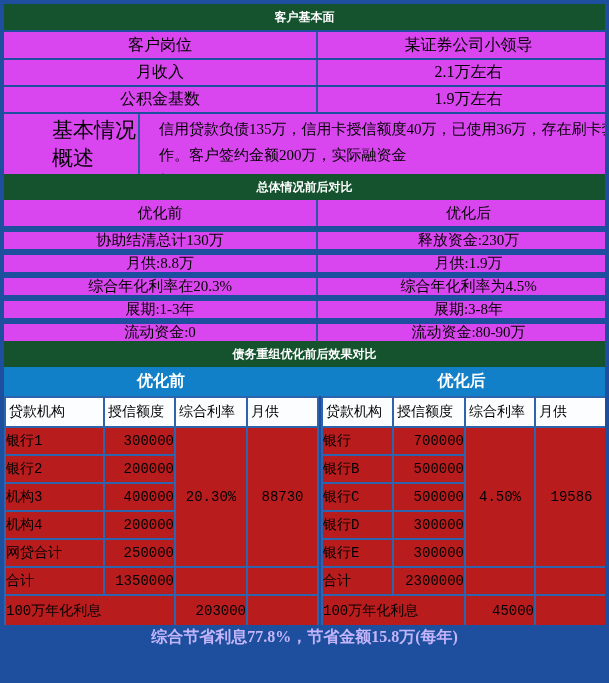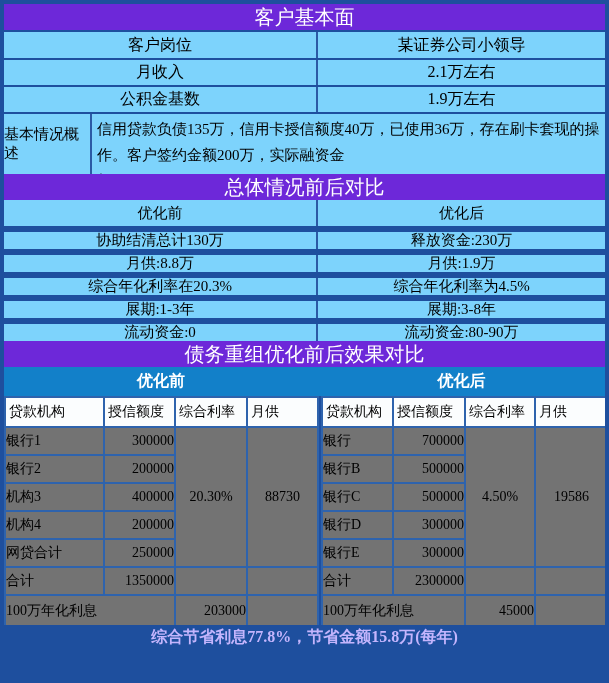--- a/index.html
+++ b/index.html
@@ -2,35 +2,35 @@
 <html><head>
 <meta charset="utf-8">
 <style>
   html,body{margin:0;padding:0;background:#fff;}
   .sheet{
     position:relative;width:609px;height:683px;box-sizing:border-box;
     background:#1e4f9e;padding:4px 4px 0 4px;overflow:hidden;
     font-family:"Liberation Serif","DejaVu Serif",serif;color:#000;
   }
   .band{height:26px;display:flex;align-items:center;justify-content:center;
-    color:#fff;font-weight:normal;font-size:20px;background:#6d28d9;}
-  .trow{display:flex;background:#7dd3fc;}
+    color:#fff;font-weight:bold;font-size:12px;background:#14532d;}
+  .trow{display:flex;background:#d946ef;gap:14px;}
   .trow .lc{width:312px;border-right:2px solid #2b5aa5;display:flex;align-items:center;justify-content:center;}
   .trow .rc{flex:1;display:flex;align-items:center;justify-content:center;border-radius:6px;}
   .h26{height:26px}.h25{height:25px}.h23{height:17px}
   .g2{margin-top:2px}.g6{margin-top:6px}
   .fs16{font-size:16px}.fs15{font-size:15px}
   .ovr{height:60px;}
-  .ovr .lcs{width:86px;border-right:2px solid #2b5aa5;display:flex;align-items:center;justify-content:center;font-size:15px;}
+  .ovr .lcs{width:86px;border-right:2px solid #2b5aa5;display:flex;align-items:center;justify-content:center;font-size:21px;margin-left:48px;}
   .ovr .txt{flex:1;font-size:15px;line-height:26px;padding:2px 0 0 5px;white-space:pre;overflow:hidden;}
   .bband{height:29px;background:#1280c9;display:flex;color:#fff;font-weight:bold;font-size:16px;}
   .bband .bl{width:314px;display:flex;align-items:center;justify-content:center;}
   .bband .br{flex:1;display:flex;align-items:center;justify-content:center;}
   .itables{display:flex;background:#1e4f9e;height:229px;overflow:hidden;}
-  table.loan{border-collapse:collapse;table-layout:fixed;background:#737373;font-size:14px;}
+  table.loan{border-collapse:collapse;table-layout:fixed;background:#b91c1c;font-size:14px;font-family:Liberation Mono, monospace;}
   table.lt{width:313px;margin-right:2px;}
   table.rt{width:286px;}
   table.loan td{border:2px solid #2e63ad;padding:0;overflow:hidden;white-space:nowrap;}
   tr.hdr td{height:28px;padding-left:3px;background:#fbfdfe;}
   tr.data td{height:26px;}
   tr.int td{height:29px;}
   td.name{padding-left:4px;text-align:left;}
   td.num{text-align:right;padding-right:4px;}
   td.mid{text-align:center;}
   .footer{height:24px;display:flex;align-items:center;justify-content:center;

